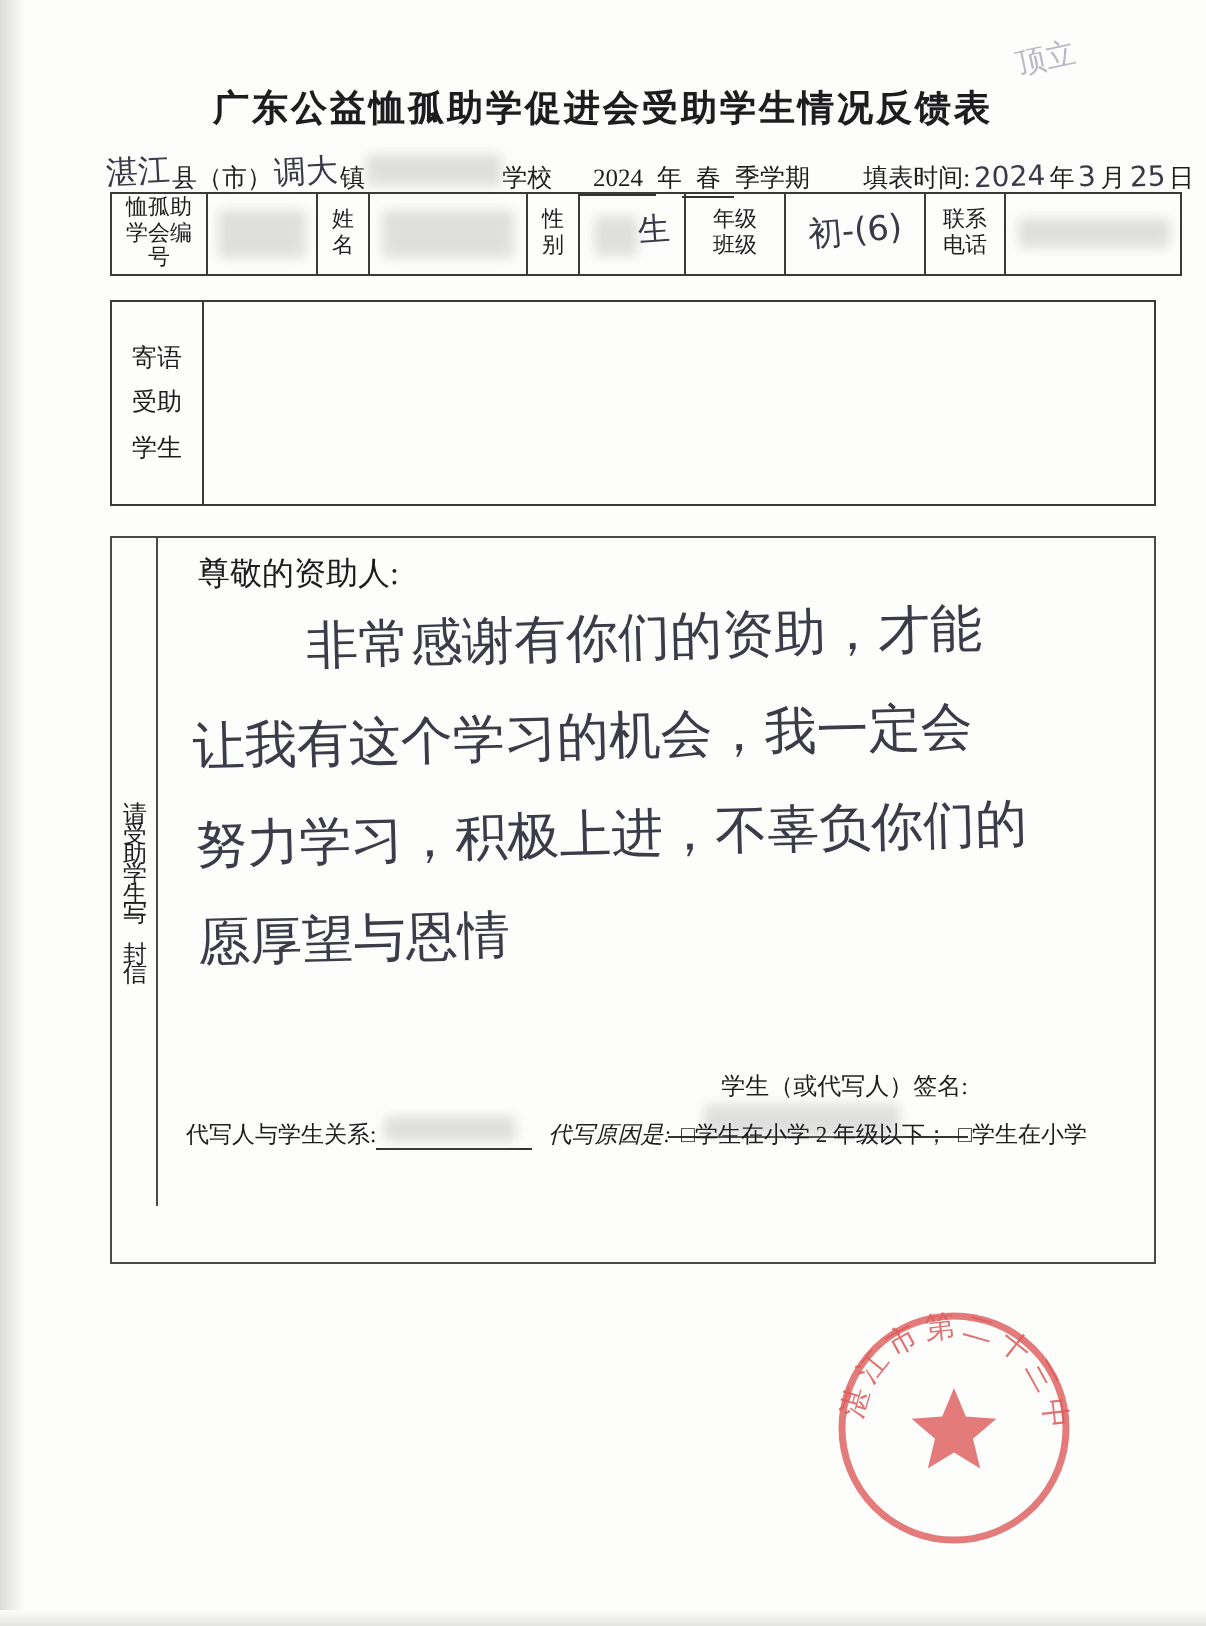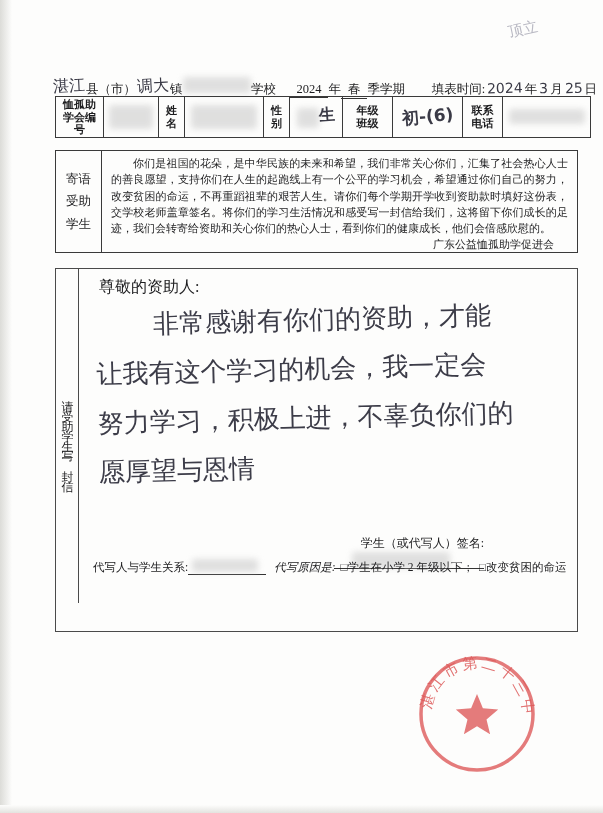--- a/index.html
+++ b/index.html
@@ -50,20 +50,21 @@
 </style>
 </head>
 <body>
 
 <div class="page">
   <div class="edge"></div>
   <div class="edge-b"></div>
 
   <div class="pencil">顶立</div>
 
+  <div class="title">广东公益恤孤助学促进会受助学生情况反馈表</div>
 
   <div class="school-line">
     <span class="hw hw-top">湛江</span>
       <span>县（市）</span>
       <span class="hw hw-top">调大</span>
       <span>镇</span>
       <span class="blur" style="width:72px;height:16px;"></span>
       <span>学校</span>
       <span class="gap1"></span>
       <span class="u">2024</span>
@@ -87,21 +88,21 @@
         <col style="width:26px">
         <col style="width:79px">
         <col style="width:26px">
         <col style="width:53px">
         <col style="width:50px">
         <col style="width:70px">
         <col style="width:40px">
         <col style="width:88px">
       </colgroup>
     <tbody>
-        <tr style="height:38px;font-weight:bold;">
+        <tr style="height:38px;">
       <td class="lbl">恤孤助
 学会编
 号</td>
       <td><span class="blur" style="width:44px;height:24px;"></span></td>
       <td class="lbl">姓
 名</td>
       <td><span class="blur" style="width:66px;height:24px;"></span></td>
       <td class="lbl">性
 别</td>
       <td><span class="blur" style="width:22px;height:20px;"></span><span class="hw" style="font-size:16px;transform:rotate(-4deg);">生</span></td>
@@ -112,24 +113,20 @@
 电话</td>
       <td><span class="blur" style="width:76px;height:15px;"></span></td>
     </tr>
   </tbody>
     </table>
 
   <div class="msg-box">
     <div class="msg-label">寄语
 受助
 学生</div>
-    <div class="msg-body">
-      <div class="ind">你们是祖国的花朵，是中华民族的未来和希望，我们非常关心你们，汇集了社会热心人士的善良愿望，支持你们在人生的起跑线上有一个公平的学习机会，希望通过你们自己的努力，改变贫困的命运，不再重蹈祖辈的艰苦人生。请你们每个学期开学收到资助款时填好这份表，交学校老师盖章签名。将你们的学习生活情况和感受写一封信给我们，这将留下你们成长的足迹，我们会转寄给资助和关心你们的热心人士，看到你们的健康成长，他们会倍感欣慰的。</div>
-      <div class="msg-sig">广东公益恤孤助学促进会</div>
-    </div>
   </div>
 
   <div class="letter-box">
     <div class="letter-body">
       <div class="letter-side">
           <span>请受助学生写一封信</span>
         </div>
       <div class="letter-content">
         <div class="salutation">尊敬的资助人:</div>
         <div class="hw-letter">
@@ -140,21 +137,21 @@
         </div>
         <div class="sig-line">
           <span>学生（或代写人）签名:</span>
           <span class="blank" style="width:150px;"><span class="blur" style="width:98px;height:16px;margin-left:18px;"></span></span>
         </div>
         <div class="relation-line">
           <span>代写人与学生关系:</span>
           <span class="blank" style="width:78px;"><span class="blur" style="width:66px;height:13px;margin-left:4px;"></span></span>
           <span style="margin-left:8px;font-style:italic;">代写原因是:</span>
           <span style="margin-left:5px;">□学生在小学 2 年级以下；</span>
-          <span style="margin-left:5px;">□改变贫困的命运</span>
+          <span style="margin-left:5px;">□学生在小学</span>
         </div>
       </div>
     </div>
   </div>
 
   <div style="position:absolute;top:638px;left:55px;width:521px;height:145px;">
 
     <svg class="stamp" width="128" height="128" viewBox="0 0 128 128">
       <circle cx="64" cy="64" r="56" fill="none" stroke="#dd5a5a" stroke-width="3.5" opacity="0.8"></circle>
       <polygon points="64,44 69.9,58.2 85.2,59.4 73.5,69.4 77.1,84.3 64,76.2 50.9,84.3 54.5,69.4 42.8,59.4 58.1,58.2" fill="#dd5a5a" opacity="0.8"></polygon>

